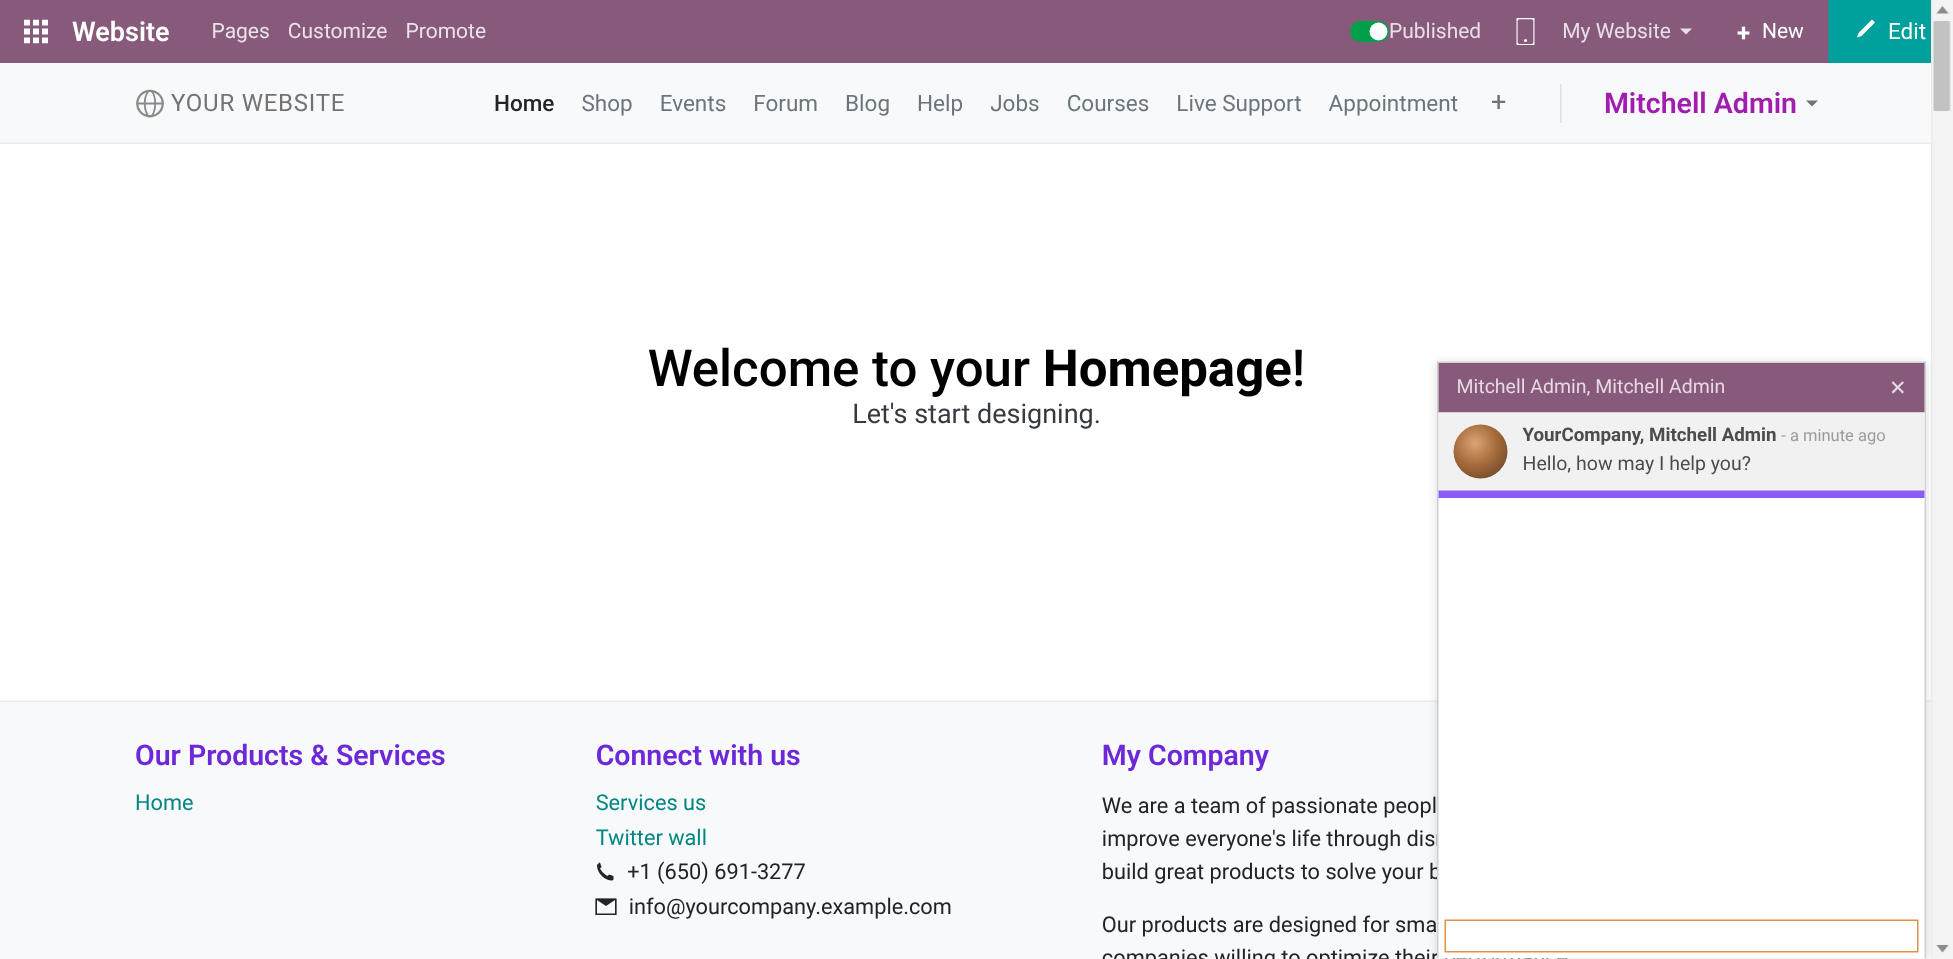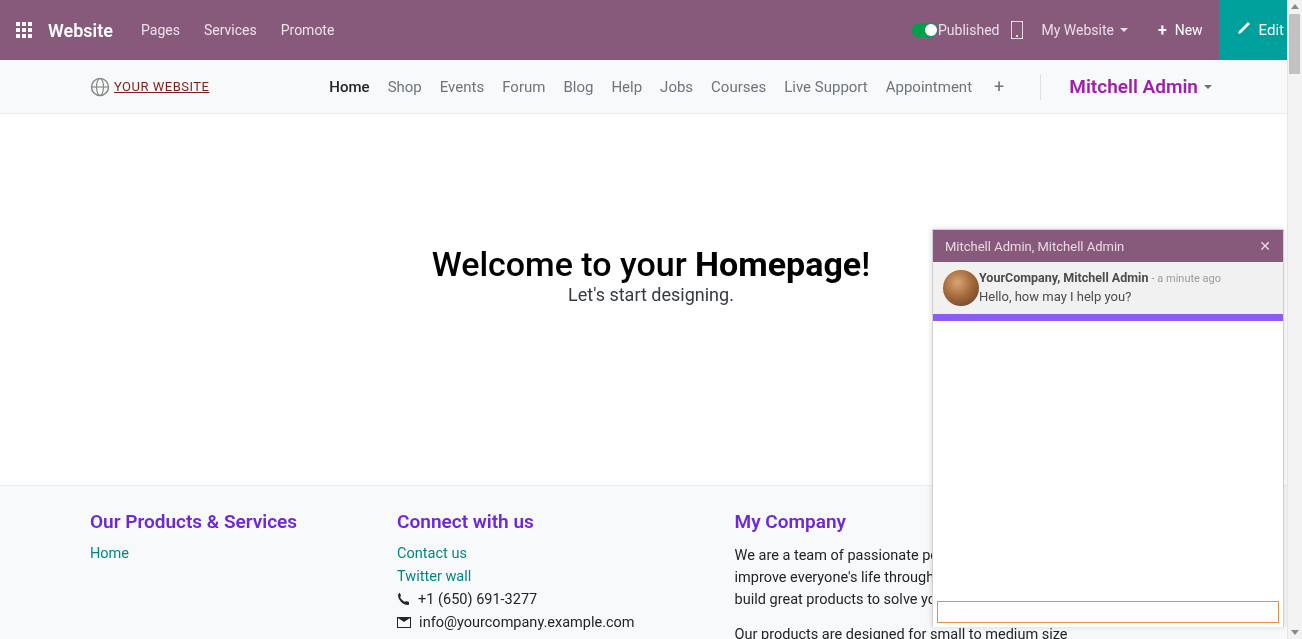--- a/index.html
+++ b/index.html
@@ -8,46 +8,46 @@
     font-size: 14px;
     color: #212529;
     background: #fff;
     overflow-x: hidden;
   }
   a { text-decoration: none; }
 
   
   .topbar {
     background: #875a7b;
-    height: 60px;
+    height: 42px;
     display: flex;
     align-items: center;
     color: #fff;
     padding: 0 0 0 16px;
   }
   .apps-icon {
     display: inline-flex;
     margin-right: 16px;
     cursor: pointer;
   }
   .apps-icon svg { fill: #fff; }
   .brand {
     font-size: 18px;
     font-weight: 600;
     margin-right: 28px;
   }
-  .top-menu { display: flex; gap: 24px; }
+  .top-menu { display: flex; gap: 12px; }
   .top-menu-item {
     color: #ece3e8;
     font-size: 14px;
     cursor: pointer;
   }
   .top-spacer { flex: 1; }
   .top-right { display: flex; align-items: center; height: 100%; }
-  .toggle-wrap { display: flex; align-items: center; margin-right: 12px; }
+  .toggle-wrap { display: flex; align-items: center; margin-right: 24px; }
   .toggle {
     width: 26px; height: 14px; border-radius: 8px;
     background: #00a04a; position: relative; cursor: pointer;
   }
   .toggle .knob {
     position: absolute; right: 1px; top: 1px;
     width: 12px; height: 12px; border-radius: 50%; background: #fff;
   }
   .pub-label { color: #eadee6; }
   .mobile-btn {
@@ -79,21 +79,21 @@
   
   .navbar {
     background: #f8f9fa;
     border-bottom: 1px solid #e9ecef;
     height: 54px;
     display: flex;
     align-items: center;
     padding: 0 90px;
   }
   .logo { display: flex; align-items: center; gap: 4px; color: #6c757d; }
-  .logo-text { font-size: 13px; letter-spacing: 0.5px; color: #7f1d1d; text-decoration: underline; }
+  .logo-text { font-size: 16px; letter-spacing: 0.5px; color: #737373; }
   .nav-spacer { flex: 1; }
   .navlinks { display: flex; align-items: center; gap: 18px; }
   .navlinks a { color: #6c757d; font-size: 15px; cursor: pointer; }
   .navlinks a.active { color: #212529; font-weight: 500; }
   .navlinks .nav-plus { color: #6c757d; font-size: 18px; cursor: pointer; padding: 0 4px; }
   .nav-divider { width: 1px; height: 26px; background: #e0e0e0; margin: 0 10px 0 14px; }
   .user-menu { display: flex; align-items: center; gap: 6px; color: #a21caf; font-weight: 600; cursor: pointer; font-size: 19px; }
   .user-menu .caret { border-top-color: #6c757d; }
 
   
@@ -112,42 +112,42 @@
   }
   .footer-col h3 { font-size: 19px; margin-bottom: 12px; color: #6d28d9; font-weight: 600; }
   .footer-col a.link { color: #008784; display: block; margin-bottom: 6px; cursor: pointer; font-size: 14.5px; }
   .footer-col .line { display: flex; align-items: center; gap: 8px; margin-bottom: 6px; font-size: 14.5px; }
   .footer-col .about { font-size: 14.5px; line-height: 1.5; }
 
   
   .chat {
     position: fixed;
     right: 18px;
-    bottom: 12px;
-    width: 352px;
+    bottom: 0;
+    width: 326px;
     background: #fff;
     border: 1px solid #d0d0d0;
     border-bottom: none;
     box-shadow: 0 0 6px rgba(0,0,0,0.15);
     display: flex; flex-direction: column;
     height: 398px;
   }
   .chat-header {
     background: #875a7b;
     color: #e8d9e2;
     padding: 8px 12px;
     display: flex; justify-content: space-between; align-items: center;
     font-size: 13px;
     cursor: pointer;
   }
   .chat-close { color: #e8d9e2; cursor: pointer; font-size: 14px; }
   .chat-msg {
     background: #f1f1f1; padding: 8px 10px;
-    display: flex; 
-    border-bottom: 7px solid #8b5cf6;
+    display: flex; gap: 10px;
+    border-bottom: 5px solid #8b5cf6;
   }
   .avatar {
     width: 36px; height: 36px; border-radius: 50%;
     background: radial-gradient(circle at 40% 35%, #d9a576 0%, #a66b3b 45%, #5a3a26 100%);
     flex-shrink: 0;
   }
   .msg-body { font-size: 12.5px; color: #4c4c4c; }
   .msg-body .author { font-weight: 700; }
   .msg-body .ts { color: #9b9b9b; font-weight: 400; font-size: 11px; }
   .msg-body .text { margin-top: 4px; font-size: 13px; }
@@ -191,21 +191,21 @@
         <rect x="6" y="6" width="4" height="4"></rect>
         <rect x="12" y="6" width="4" height="4"></rect>
         <rect x="0" y="12" width="4" height="4"></rect>
         <rect x="6" y="12" width="4" height="4"></rect>
         <rect x="12" y="12" width="4" height="4"></rect>
       </svg>
   </span>
   <span class="brand">Website</span>
   <div class="top-menu">
     <span class="top-menu-item">Pages</span>
-    <span class="top-menu-item">Services</span>
+    <span class="top-menu-item">Customize</span>
     <span class="top-menu-item">Promote</span>
   </div>
   <div class="top-spacer"></div>
   <div class="top-right">
     <div class="toggle-wrap">
       <div class="toggle">
           <div class="knob"></div>
         </div>
       <span class="pub-label">Published</span>
     </div>
@@ -271,21 +271,21 @@
   <p>Let's start designing.</p>
 </div>
 
 <div class="footer">
   <div class="footer-col">
     <h3>Our Products &amp; Services</h3>
     <a class="link">Home</a>
   </div>
   <div class="footer-col">
     <h3>Connect with us</h3>
-    <a class="link">Contact us</a>
+    <a class="link">Services us</a>
     <a class="link">Twitter wall</a>
     <div class="line">
       <svg width="13" height="13" viewBox="0 0 13 13" fill="#212529">
           <path d="M2 1c-1 0-1 1-1 1 0 5 5 10 10 10 0 0 1 0 1-1l0-2-3-1-1 1c-2-1-4-3-5-5l1-1-1-3-1 0z"></path>
         </svg>
       <span>+1 (650) 691-3277</span>
     </div>
     <div class="line">
       <svg width="14" height="11" viewBox="0 0 14 11" fill="#212529">
           <path d="M0 0h14v11H0z M0 0l7 5 7-5" fill="none" stroke="#212529" stroke-width="1.3"></path>

